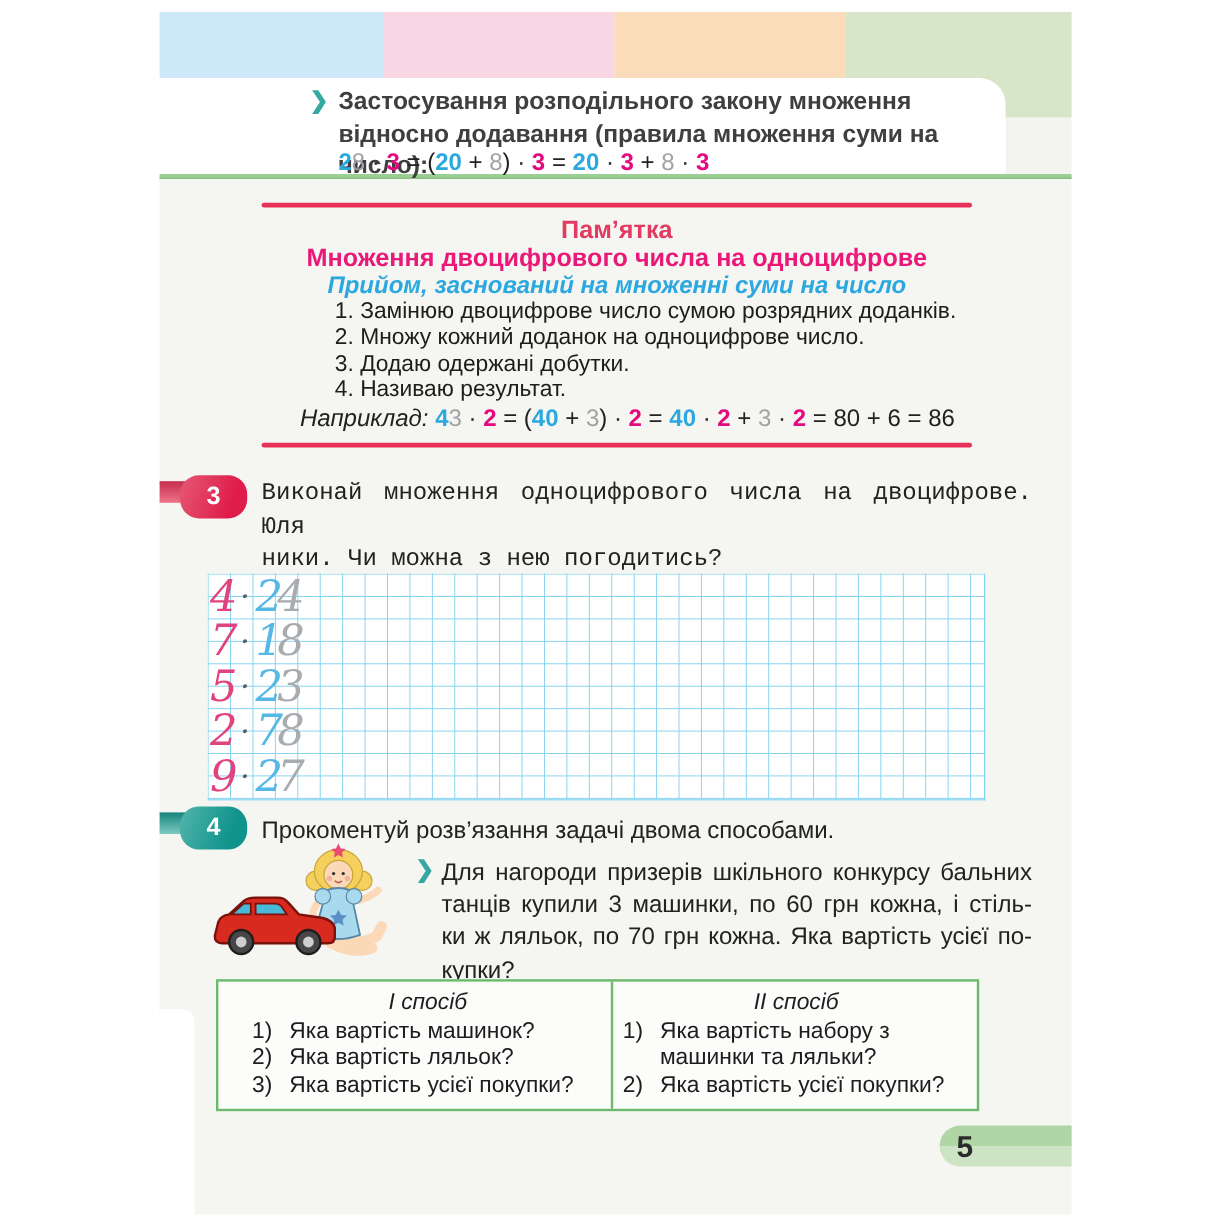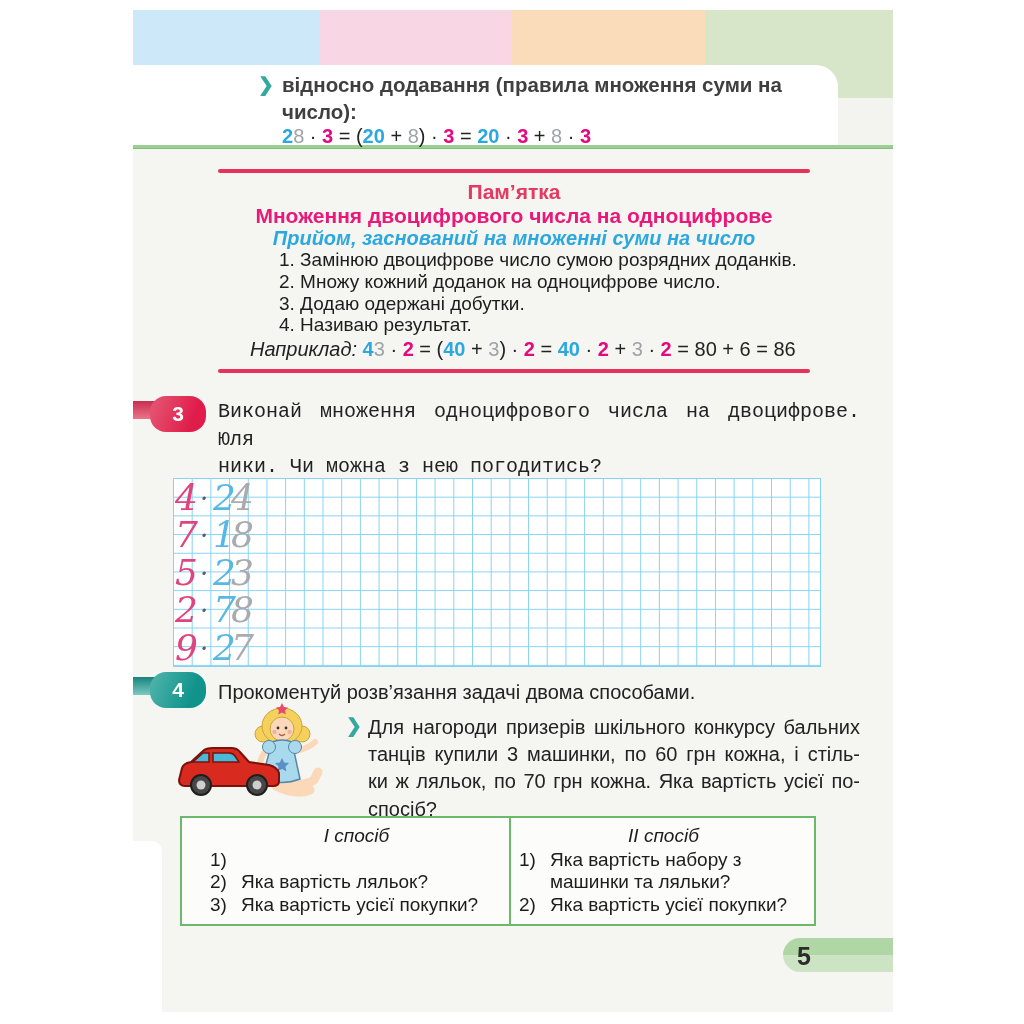--- a/index.html
+++ b/index.html
@@ -100,20 +100,21 @@
   <div class="tab tab-green"></div>
 
   <div class="abs content-bg"></div>
   <div class="abs side-strip"></div>
   <div class="abs bottom-notch"></div>
   <div class="abs intro-card"></div>
   <div class="abs green-rule"></div>
 
   <div class="abs chevron" style="left:258px;top:75px;">❯</div>
   <div class="abs intro-text">
+    <div>Застосування розподільного закону множення</div>
     <div>відносно додавання (правила множення суми на число):</div>
   </div>
   <div class="abs intro-formula"><span class="seg-cyan">2</span><span class="seg-gray">8</span><span class="seg-black"> · </span><span class="seg-magenta">3</span><span class="seg-black"> = (</span><span class="seg-cyan">20</span><span class="seg-black"> + </span><span class="seg-gray">8</span><span class="seg-black">) · </span><span class="seg-magenta">3</span><span class="seg-black"> = </span><span class="seg-cyan">20</span><span class="seg-black"> · </span><span class="seg-magenta">3</span><span class="seg-black"> + </span><span class="seg-gray">8</span><span class="seg-black"> · </span><span class="seg-magenta">3</span></div>
 
   <div class="abs memo-rule" style="top:169px;"></div>
   <div class="abs memo-center memo-subtitle">Множення двоцифрового числа на одноцифрове</div>
   <div class="abs memo-center memo-title">Пам’ятка</div>
   <div class="abs memo-center memo-method">Прийом, заснований на множенні суми на число</div>
   <div class="abs memo-steps">
     <div>1. Замінюю двоцифрове число сумою розрядних доданків.</div>
@@ -200,28 +201,29 @@
     <circle cx="30" cy="45" r="4.5" fill="#cfcfcf"></circle>
     <circle cx="86" cy="45" r="10" fill="#474747" stroke="#1e1e1e" stroke-width="2"></circle>
     <circle cx="86" cy="45" r="4.5" fill="#cfcfcf"></circle>
   </svg>
 
   <div class="abs chevron" style="left:346px;top:716px;">❯</div>
   <div class="abs problem-text">
     <div class="jl">Для нагороди призерів шкільного конкурсу бальних</div>
     <div class="jl">танців купили 3 машинки, по 60 грн кожна, і стіль-</div>
     <div class="jl">ки ж ляльок, по 70 грн кожна. Яка вартість усієї по-</div>
-    <div>спосіб?</div>
+    <div>купки?</div>
   </div>
 
   <div class="abs methods-table">
     <div class="tcol tcol1">
       <div class="thead">І спосіб</div>
       <div class="titem">
         <span class="tnum">1)</span>
+        <span class="ttext">Яка вартість машинок?</span>
       </div>
       <div class="titem">
         <span class="tnum">2)</span>
         <span class="ttext">Яка вартість ляльок?</span>
       </div>
       <div class="titem">
         <span class="tnum">3)</span>
         <span class="ttext">Яка вартість усієї покупки?</span>
       </div>
     </div>

